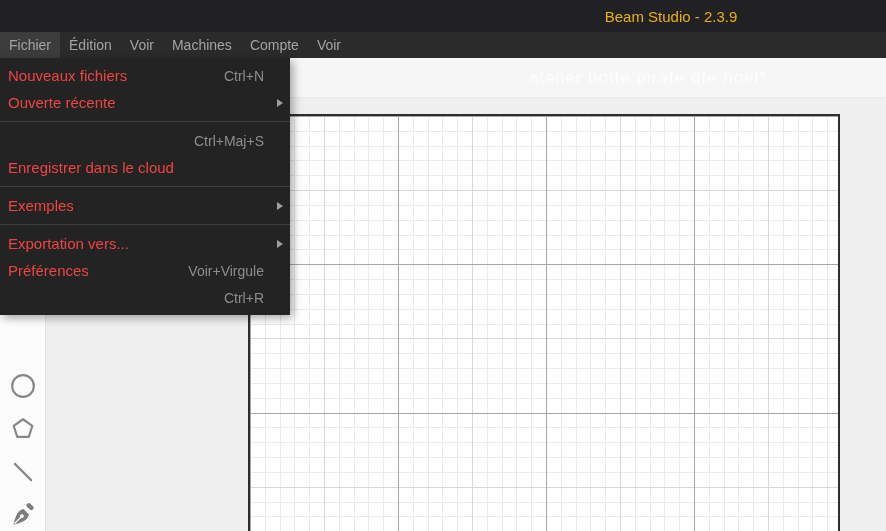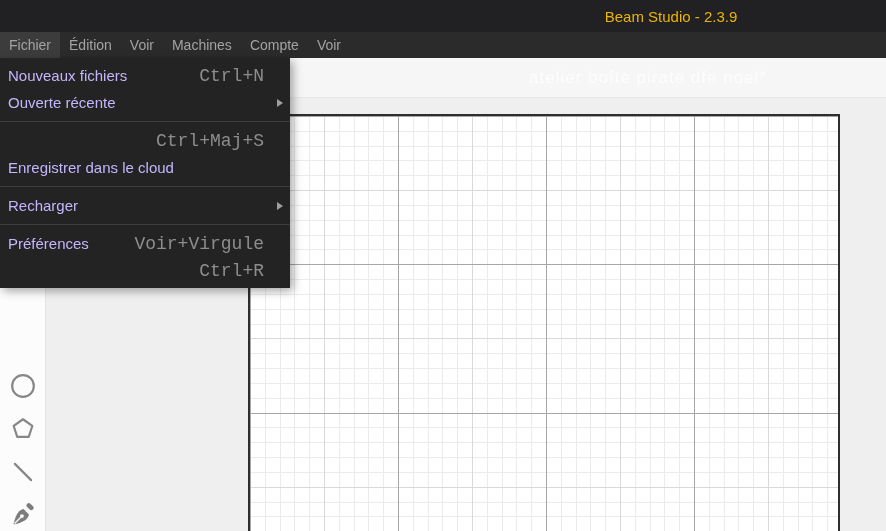--- a/index.html
+++ b/index.html
@@ -78,23 +78,23 @@
   .dropdown {
     position:absolute; left:0; top:58px; width:290px;
     background:#232323; padding:4px 0; z-index:60;
     box-shadow:3px 3px 9px rgba(0,0,0,0.35);
   }
   .menu-item {
     position:relative; height:27px; display:flex; align-items:center;
     padding:0 26px 0 8px; cursor:default;
   }
   .menu-item.hover { background:#3f3f3f; }
-  .mi-label { color:#c4b5fd; font-size:15px; white-space:nowrap; }
+  .mi-label { color:#ef4444; font-size:15px; white-space:nowrap; }
   .menu-item.hover .mi-label { color:#f5f5f5; }
-  .mi-shortcut { margin-left:auto; color:#8d8d8d; font-size:18px; white-space:nowrap;font-family:Liberation Mono, monospace; }
+  .mi-shortcut { margin-left:auto; color:#8d8d8d; font-size:14px; white-space:nowrap; }
   .mi-arrow {
     position:absolute; right:7px; top:50%; transform:translateY(-50%);
     width:0; height:0;
     border-left:6px solid #9f9f9f;
     border-top:4.5px solid transparent;
     border-bottom:4.5px solid transparent;
   }
   .menu-sep { height:1px; background:#3d3d3d; margin:5px 0; }
 </style>
 </head>
@@ -167,24 +167,28 @@
     </div>
     <div class="menu-sep"></div>
     <div class="menu-item">
       <span class="mi-shortcut">Ctrl+Maj+S</span>
     </div>
     <div class="menu-item">
       <span class="mi-label">Enregistrer dans le cloud</span>
     </div>
     <div class="menu-sep"></div>
     <div class="menu-item">
-      <span class="mi-label">Recharger</span>
+      <span class="mi-label">Exemples</span>
       <span class="mi-arrow"></span>
     </div>
     <div class="menu-sep"></div>
+    <div class="menu-item">
+      <span class="mi-label">Exportation vers...</span>
+      <span class="mi-arrow"></span>
+    </div>
     <div class="menu-item">
       <span class="mi-label">Préférences</span>
       <span class="mi-shortcut">Voir+Virgule</span>
     </div>
     <div class="menu-item">
       <span class="mi-shortcut">Ctrl+R</span>
     </div>
   </div>
 
 </body></html>

